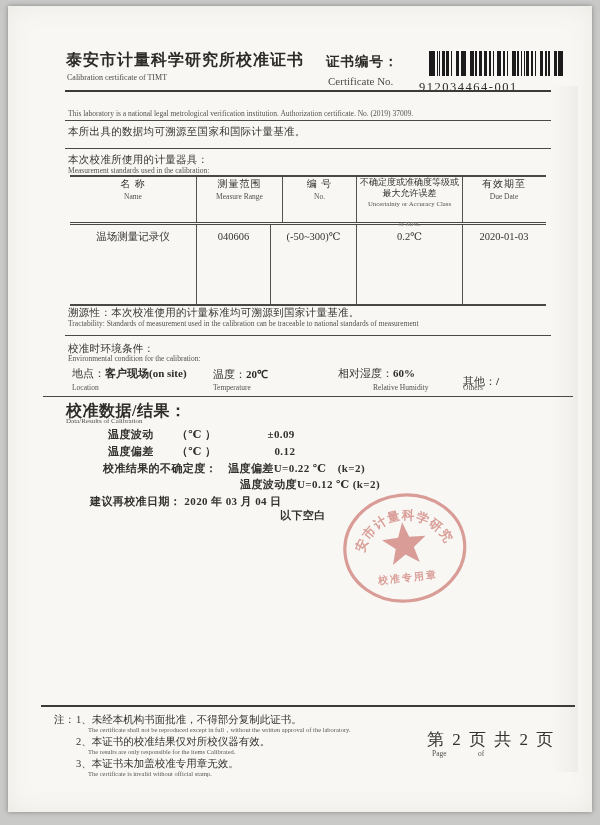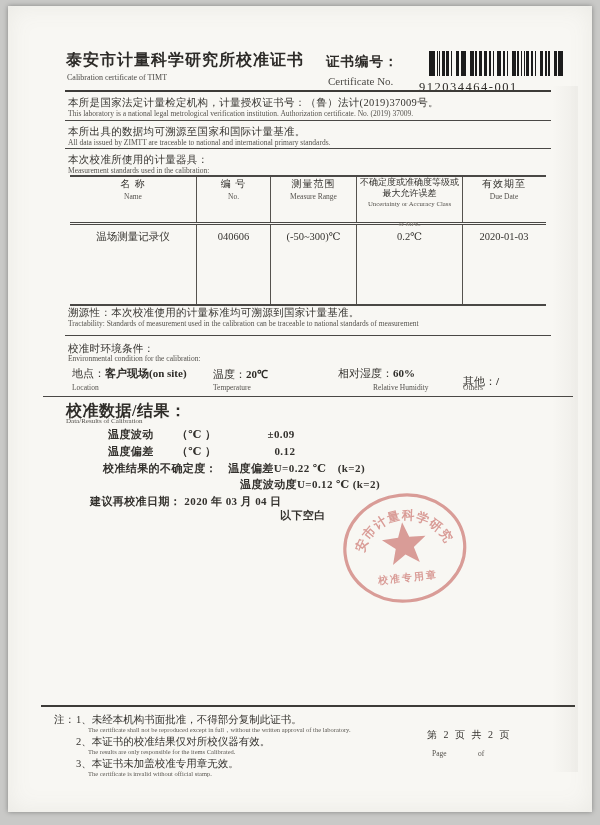--- a/index.html
+++ b/index.html
@@ -65,63 +65,61 @@
   .res-title-cn { left:58px; top:395px; font-size:16px; font-weight:700; letter-spacing:.5px; color:#2f2d29; }
   .res-title-en { left:58px; top:411px; font-size:7px; color:#55524d; }
   .res { font-size:11px; color:#33312d; font-weight:600; letter-spacing:.4px; }
 
   
   .stamp { left:331px; top:484px; width:132px; height:120px; opacity:.55; transform:rotate(-6deg); }
 
   
   .note-cn { font-size:10.5px; color:#35332f; }
   .note-en { font-size:6.5px; color:#5c5953; }
-  .pageno { left:419px; top:722px; font-size:10px; letter-spacing:2px; color:#35332f; }
+  .pageno { left:419px; top:722px; font-size:17px; letter-spacing:2px; color:#35332f; }
   .pagelbl { top:743px; font-size:7.5px; color:#55524d; }
 
   .scan-shade { right:14px; top:80px; bottom:40px; width:26px;
     background:linear-gradient(90deg,rgba(90,85,75,0) 0%,rgba(90,85,75,.06) 100%); }
 </style>
 </head>
 <body>
 
 <div class="page">
 
   <div class="abs title-cn">泰安市计量科学研究所校准证书</div>
   <div class="abs title-en">Calibration certificate of TIMT</div>
   <div class="abs certlbl-cn">证书编号：</div>
   <div class="abs certlbl-en">Certificate No.</div>
   <div class="abs barcode"></div>
   <div class="abs certno">912034464-001</div>
   <div class="abs rule thick" style="top:84px;"></div>
 
-  <div class="abs st-cn" style="top:90px;">本所是国家法定计量检定机构，计量授权证书号：（鲁）法计(2019)37009号。</div>
   <div class="abs st-en" style="top:103px;">This laboratory is a national legal metrological verification institution. Authorization certificate. No. (2019) 37009.</div>
   <div class="abs rule" style="top:114px;"></div>
 
   <div class="abs st-cn" style="top:119px;">本所出具的数据均可溯源至国家和国际计量基准。</div>
-  <div class="abs st-en" style="top:132px;">All data issued by ZIMTT are traceable to national and international primary standards.</div>
   <div class="abs rule" style="top:142px;"></div>
 
   <div class="abs st-cn" style="top:147px;">本次校准所使用的计量器具：</div>
   <div class="abs st-en" style="top:160px;">Measurement standards used in the calibration:</div>
 
   <div class="abs stable">
     <div class="trow thead">
       <div class="tcell c1">
         <div class="hcn">名  称</div>
         <div class="hen">Name</div>
       </div>
+      <div class="tcell c3">
+        <div class="hcn">测量范围</div>
+        <div class="hen">Measure Range</div>
+      </div>
       <div class="tcell c2">
         <div class="hcn">编  号</div>
         <div class="hen">No.</div>
-      </div>
-      <div class="tcell c3">
-        <div class="hcn">测量范围</div>
-        <div class="hen">Measure Range</div>
       </div>
       <div class="tcell c4">
         <div class="hcn">不确定度或准确度等级或最大允许误差</div>
         <div class="hen">Uncertainty or Accuracy Class</div>
         <div class="mpe">or MPE.</div>
       </div>
       <div class="tcell c5">
         <div class="hcn">有效期至</div>
         <div class="hen">Due Date</div>
       </div>

